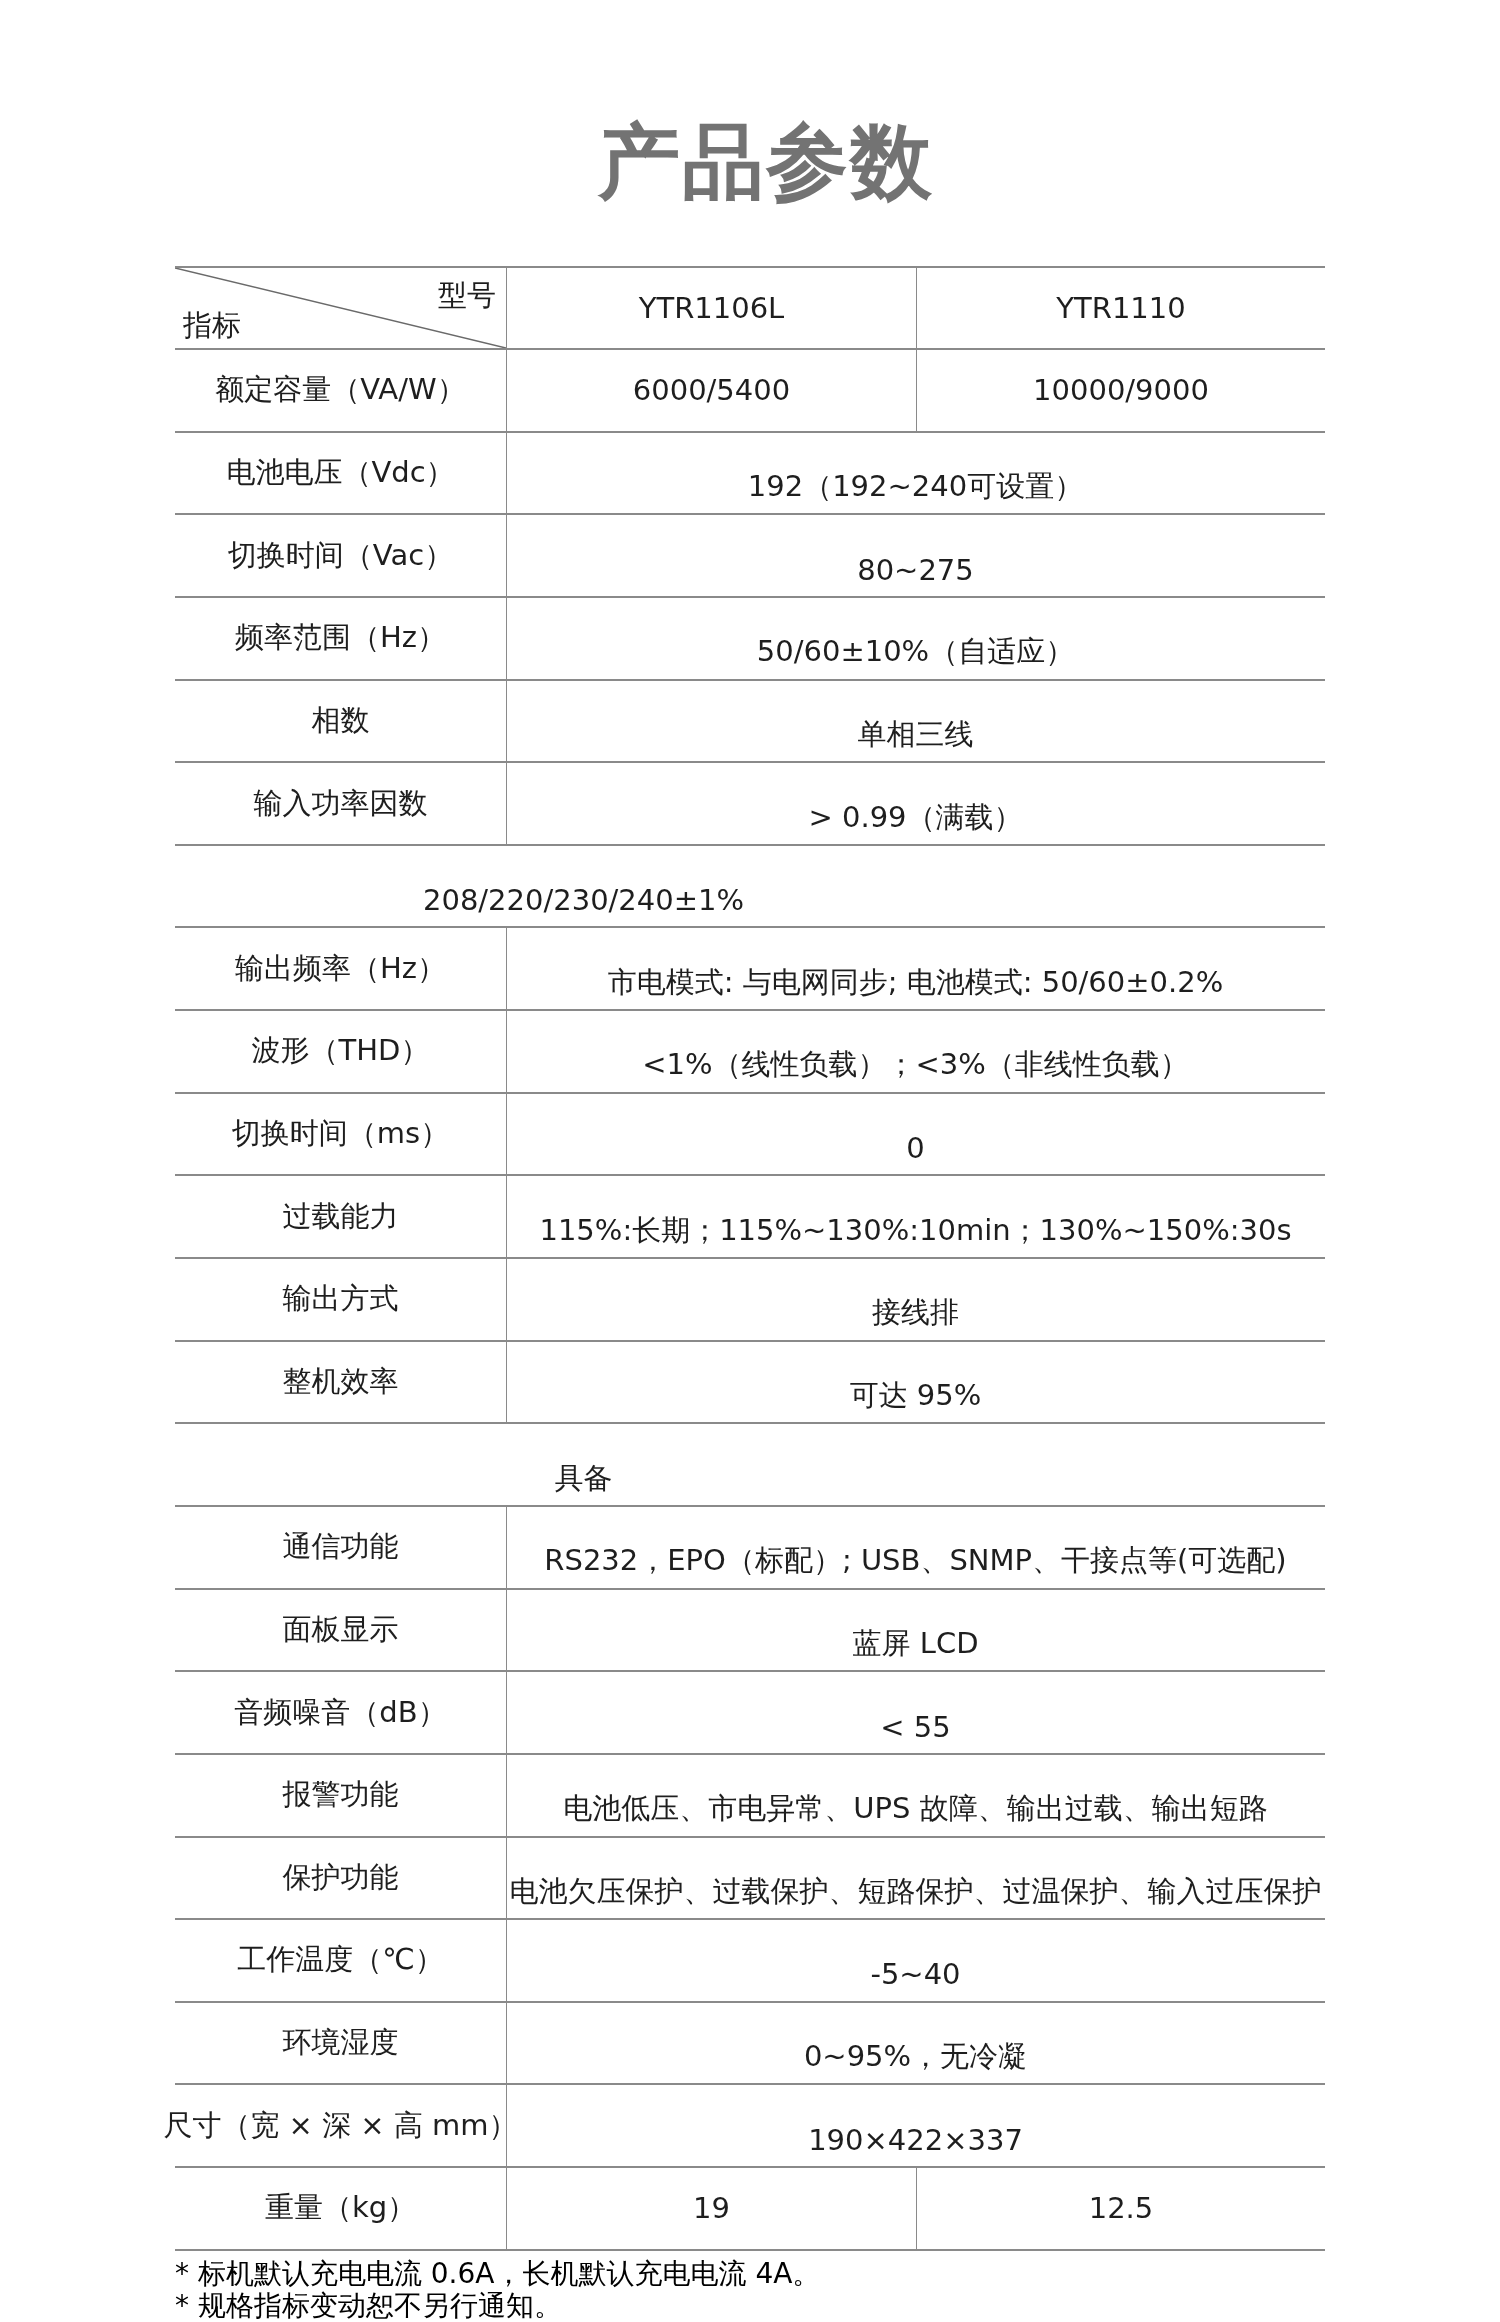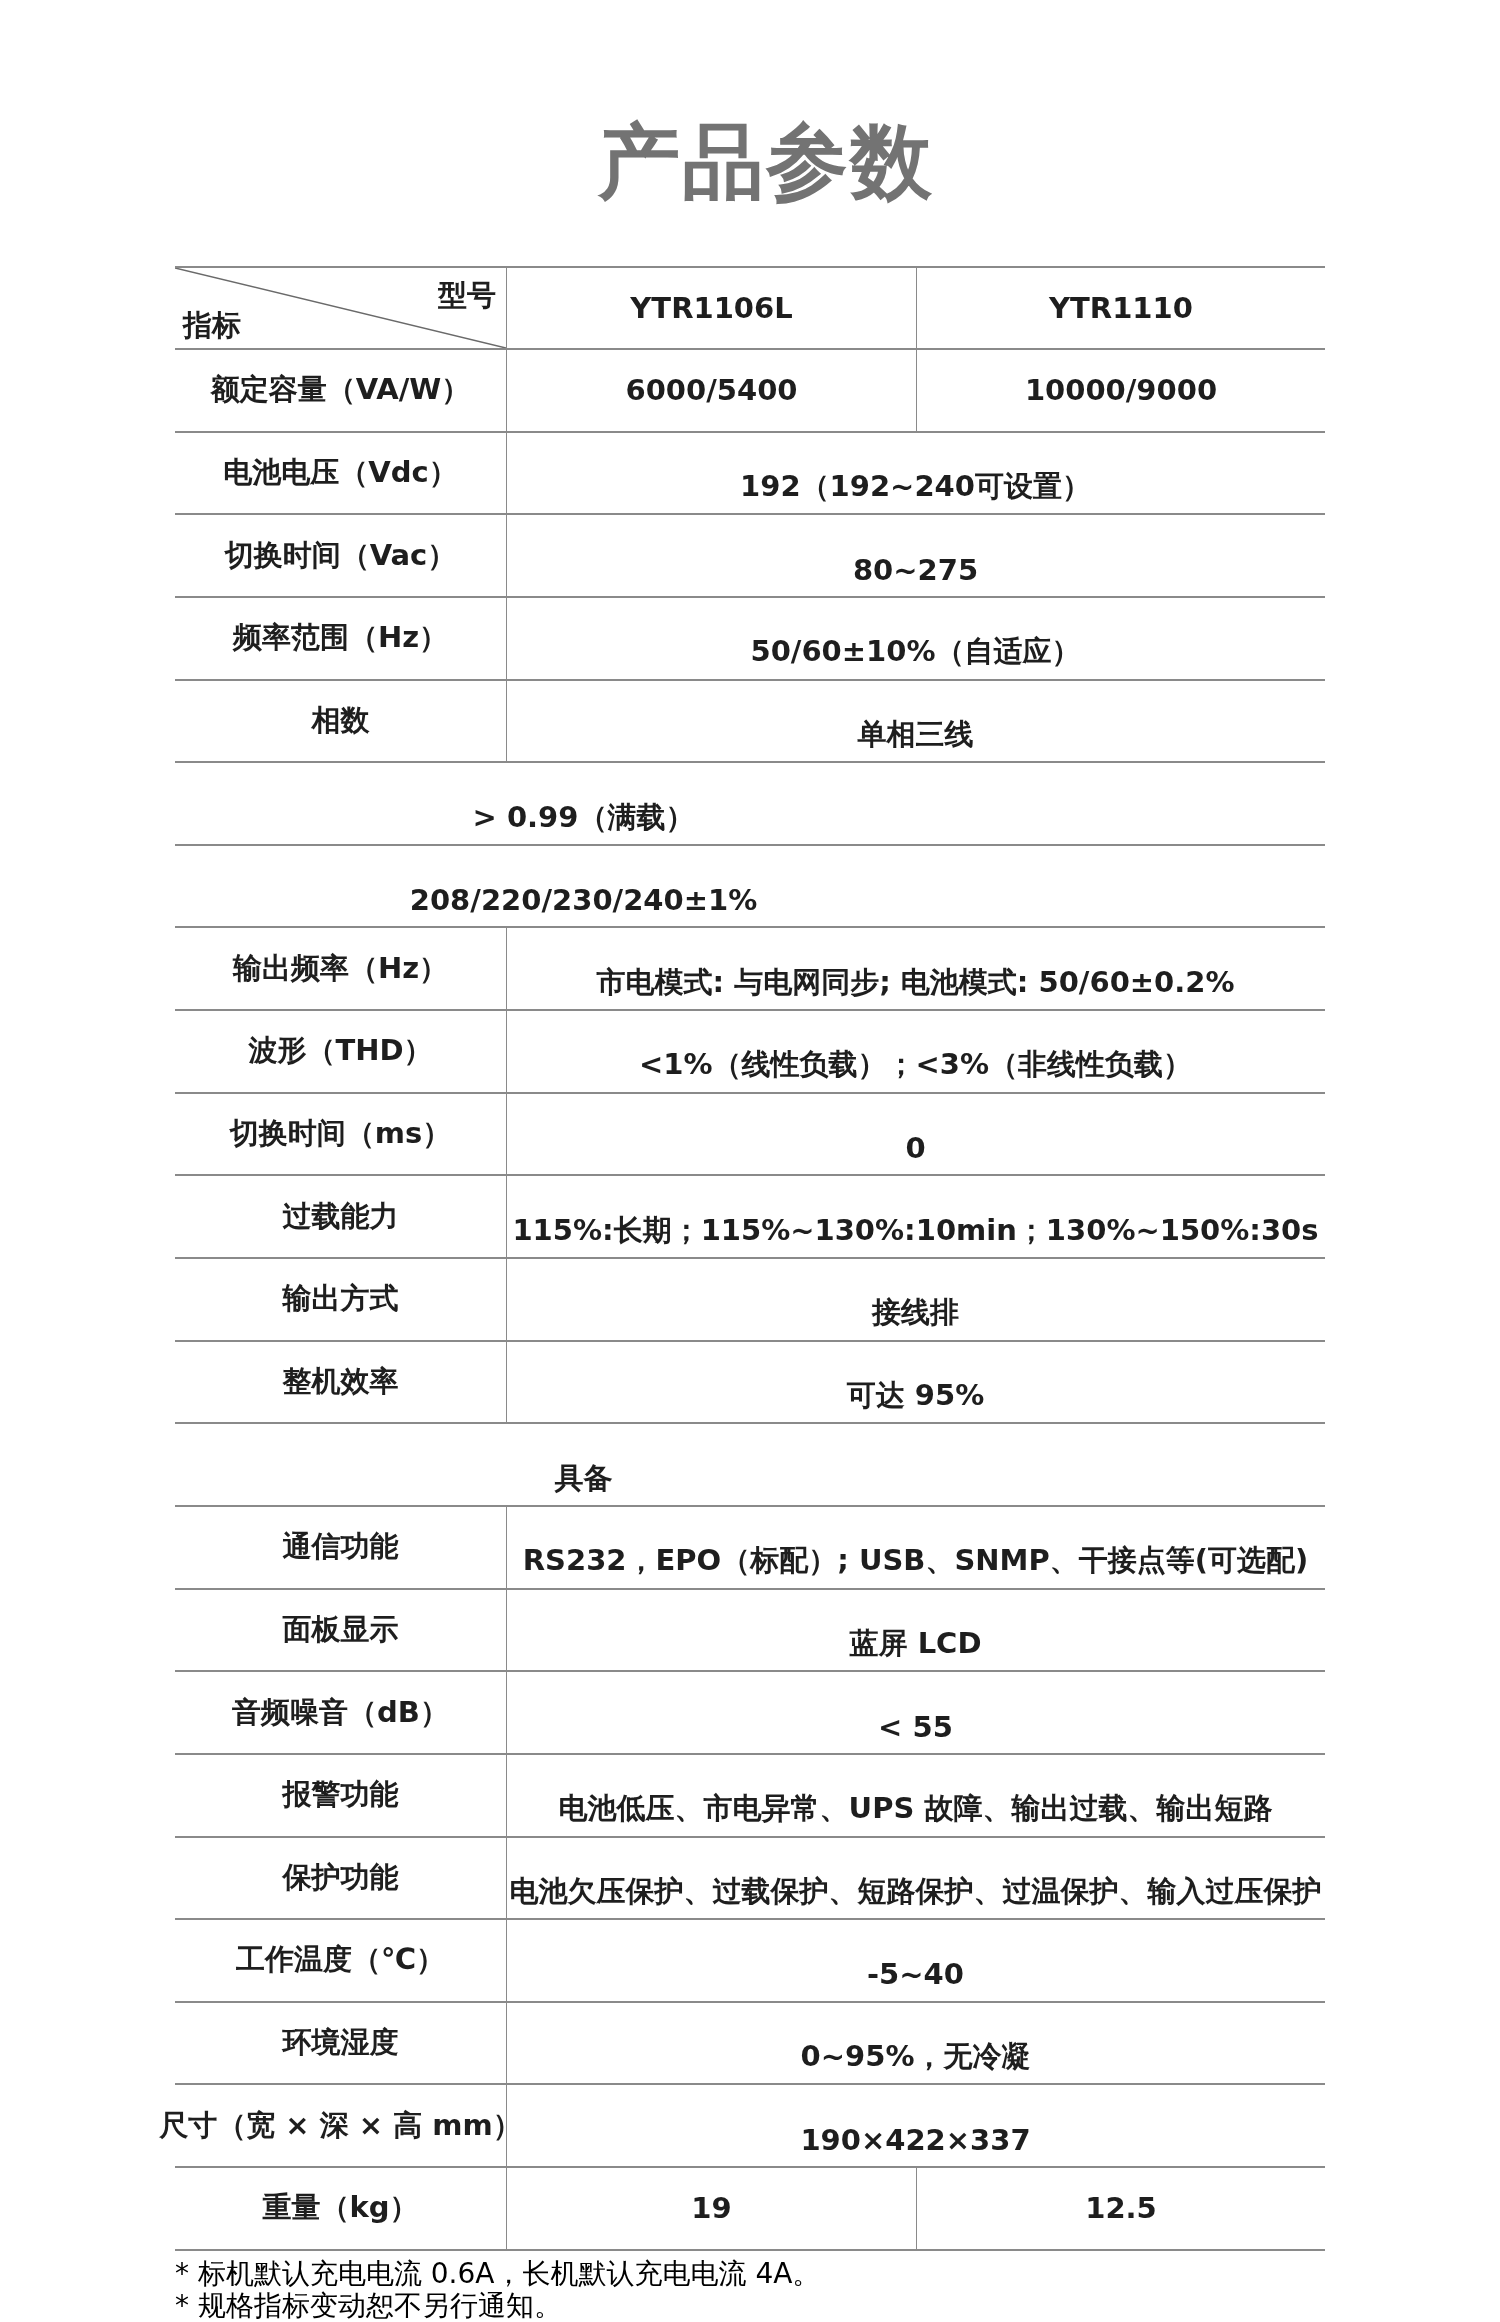--- a/index.html
+++ b/index.html
@@ -13,21 +13,21 @@
     color: #737373;
   }
   .spec-table {
     position: absolute; left: 175px; top: 266px; width: 1150px;
     border-top: 2px solid #8a8a8a;
   }
   .row { position: relative; display: flex; height: 80.65px; border-bottom: 2px solid #8a8a8a; }
   .row.header { height: 80px; }
   .cell {
     display: flex; align-items: center; justify-content: center;
-    font-size: 29px; white-space: nowrap; overflow: visible; text-align: center; font-weight: bold;
+    font-size: 29px; white-space: nowrap; overflow: visible; text-align: center;
   }
   .c-label { width: 331px; border-right: 1.5px solid #8a8a8a; }
   .c-a { width: 409px; border-right: 1.5px solid #8a8a8a; }
   .c-b { width: 408px; }
   .c-span { width: 817px; margin-top: 28px; }
   .diag { position: relative; }
   .diag svg { position: absolute; left: 0; top: 0; }
   .diag .tr { position: absolute; right: 10px; top: 8px; font-size: 29px; }
   .diag .bl { position: absolute; left: 8px; bottom: 2px; font-size: 29px; }
   .footnotes { position: absolute; left: 175px; top: 2258px; font-size: 28px; line-height: 32px; color: #000000; }
@@ -65,20 +65,21 @@
       </div>
       <div class="row">
         <div class="cell c-label">频率范围（Hz）</div>
         <div class="cell c-span">50/60±10%（自适应）</div>
       </div>
       <div class="row">
         <div class="cell c-label">相数</div>
         <div class="cell c-span">单相三线</div>
       </div>
       <div class="row">
+        <div class="cell c-label">输入功率因数</div>
         <div class="cell c-span">&gt; 0.99（满载）</div>
       </div>
       <div class="row">
         <div class="cell c-span">208/220/230/240±1%</div>
       </div>
       <div class="row">
         <div class="cell c-label">输出频率（Hz）</div>
         <div class="cell c-span">市电模式: 与电网同步; 电池模式: 50/60±0.2%</div>
       </div>
       <div class="row">

